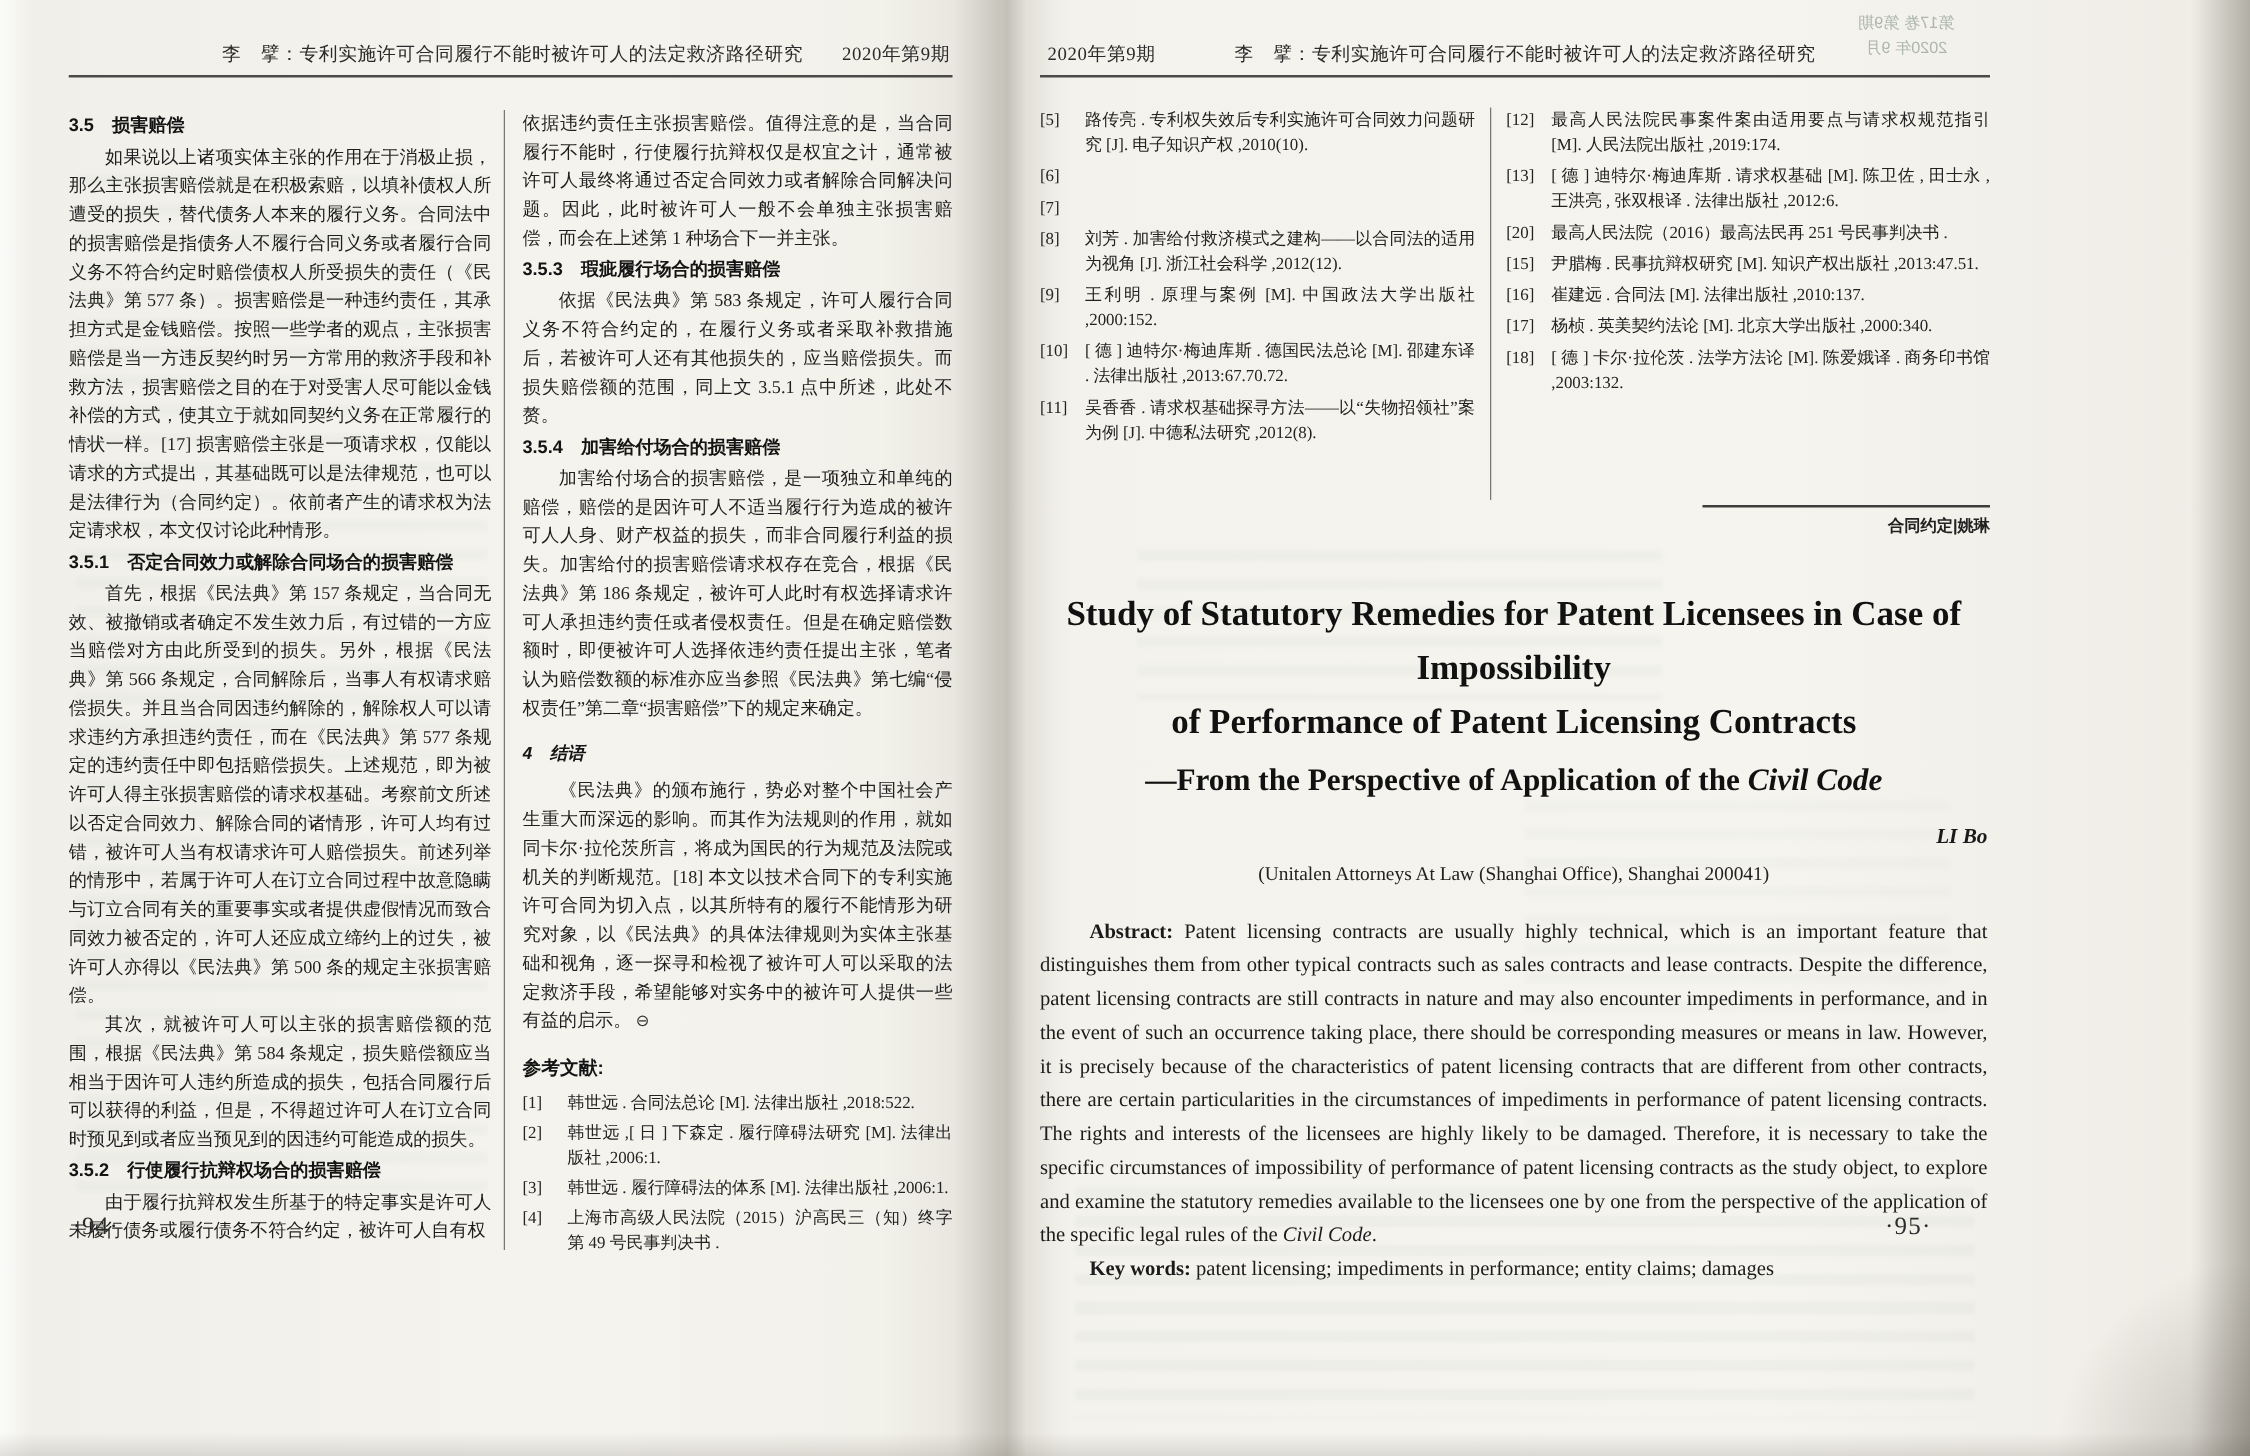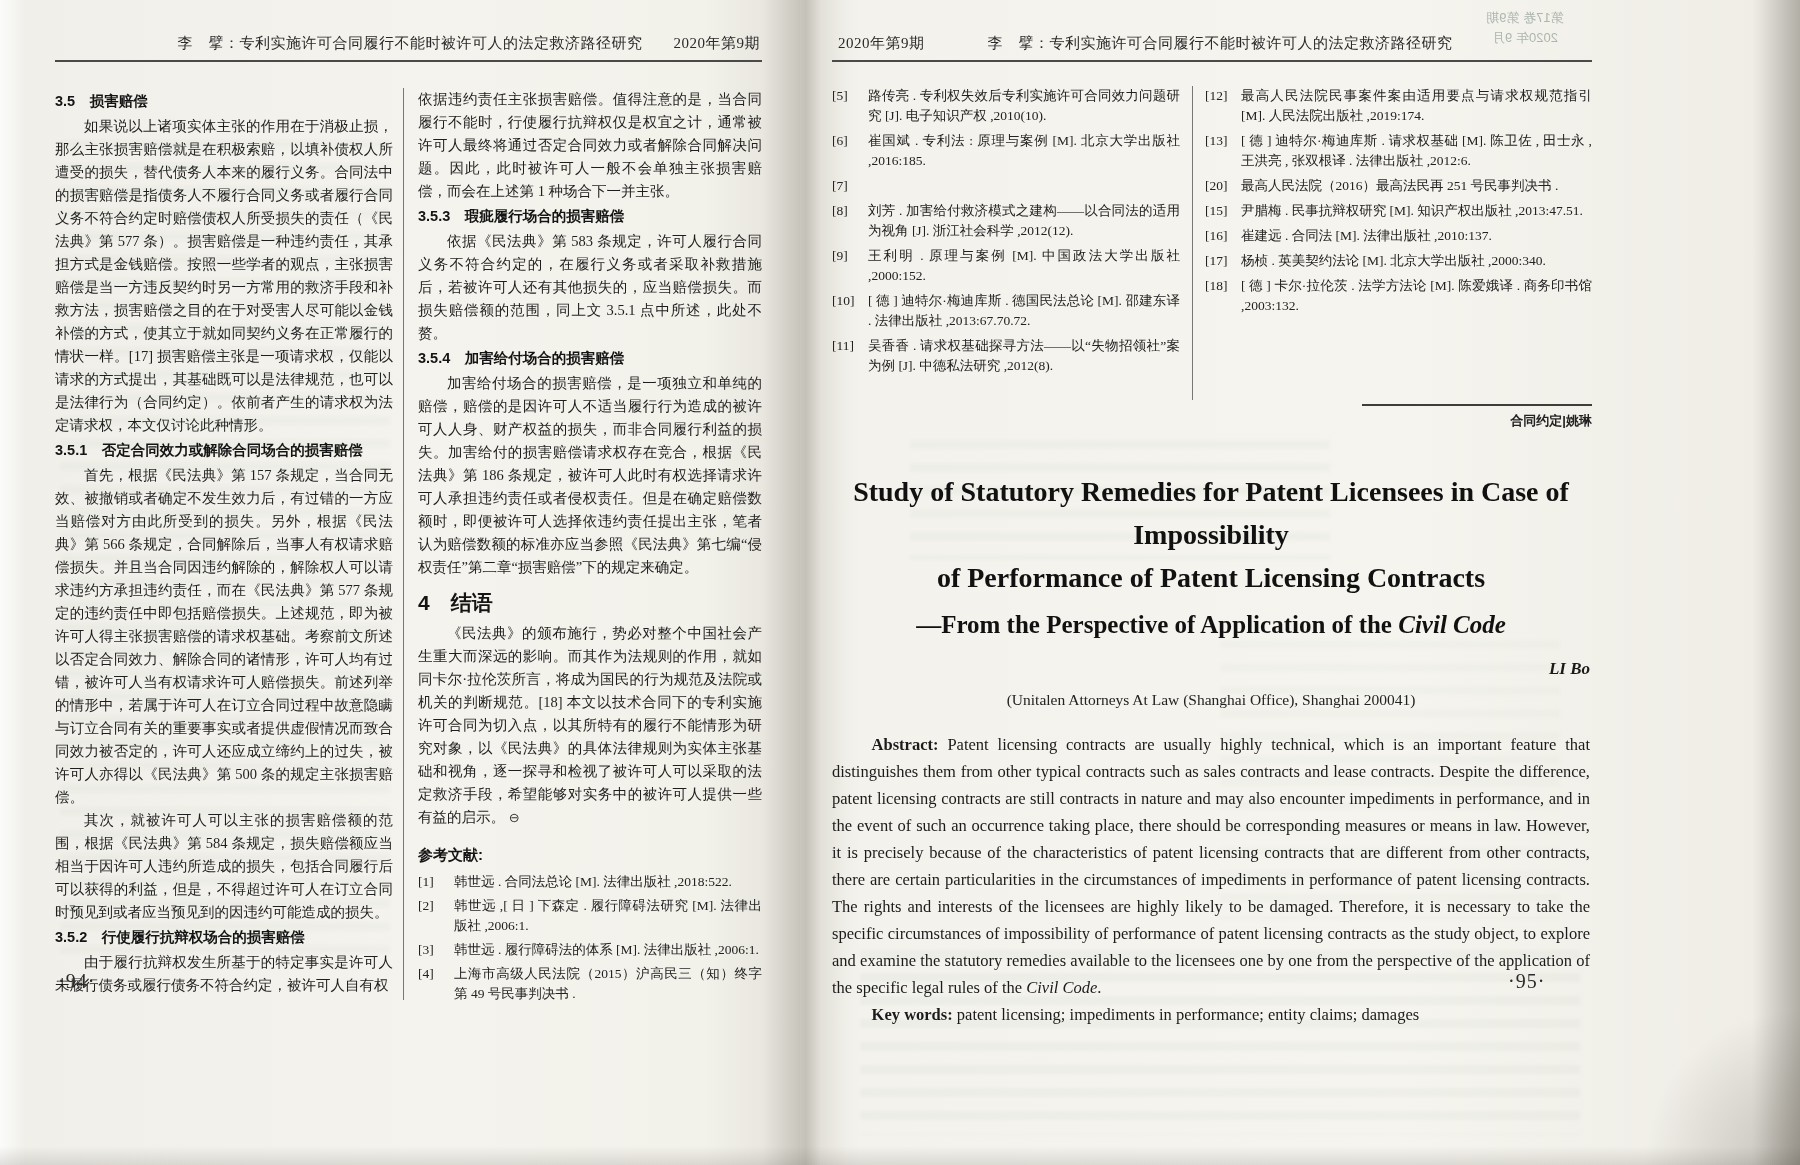--- a/index.html
+++ b/index.html
@@ -27,21 +27,21 @@
 
   
   .runhead{position:absolute;top:34px;font-size:15px;color:#2a2a2a;letter-spacing:.5px;}
   .head-rule{position:absolute;top:60px;height:2px;background:#4a4a48;}
 
   
   .col{position:absolute;overflow:hidden;font-size:14.5px;line-height:23px;text-align:justify;color:#1e1e1e;}
   .para{margin:0;text-indent:2em;}
   .para.noindent{text-indent:0;}
   .sec-h{margin:2px 0;font-family:"Liberation Sans","DejaVu Sans",sans-serif;font-weight:bold;font-size:14.5px;color:#141414;}
-  .sec-h.big{font-size:21px;margin:12px 0 8px 0;}
+  .sec-h.big{font-size:14px;margin:12px 0 8px 0;font-style:italic;}
   .col-divider{position:absolute;width:1px;background:#777;}
 
   .end-mark{font-family:"DejaVu Sans",sans-serif;font-size:13px;color:#333;}
 
   
   .ref-heading{font-family:"Liberation Sans","DejaVu Sans",sans-serif;font-weight:bold;font-size:15px;margin:14px 0 6px 0;color:#141414;}
   .ref{display:flex;margin:0 0 4px 0;font-size:13.5px;line-height:20px;text-align:justify;color:#222;}
   .ref-num{flex:none;width:36px;}
   .ref-text{flex:1;font-family:Liberation Serif, serif;}
   .refs-top .ref{font-size:13.5px;line-height:20px;margin-bottom:5px;}
@@ -135,21 +135,20 @@
 
   <div class="col-divider" style="left:1192px;top:86px;height:314px;"></div>
 
   <div class="col refs-top" style="left:832px;top:86px;width:348px;height:320px;">
     <div class="ref">
         <span class="ref-num">[5]</span>
         <span class="ref-text">路传亮 . 专利权失效后专利实施许可合同效力问题研究 [J]. 电子知识产权 ,2010(10).</span>
       </div>
     <div class="ref">
         <span class="ref-num">[6]</span>
-        <span class="ref-text">崔国斌 . 专利法 : 原理与案例 [M]. 北京大学出版社 ,2016:185.</span>
       </div>
     <div class="ref">
         <span class="ref-num">[7]</span>
       </div>
     <div class="ref">
         <span class="ref-num">[8]</span>
         <span class="ref-text">刘芳 . 加害给付救济模式之建构——以合同法的适用为视角 [J]. 浙江社会科学 ,2012(12).</span>
       </div>
     <div class="ref">
         <span class="ref-num">[9]</span>

